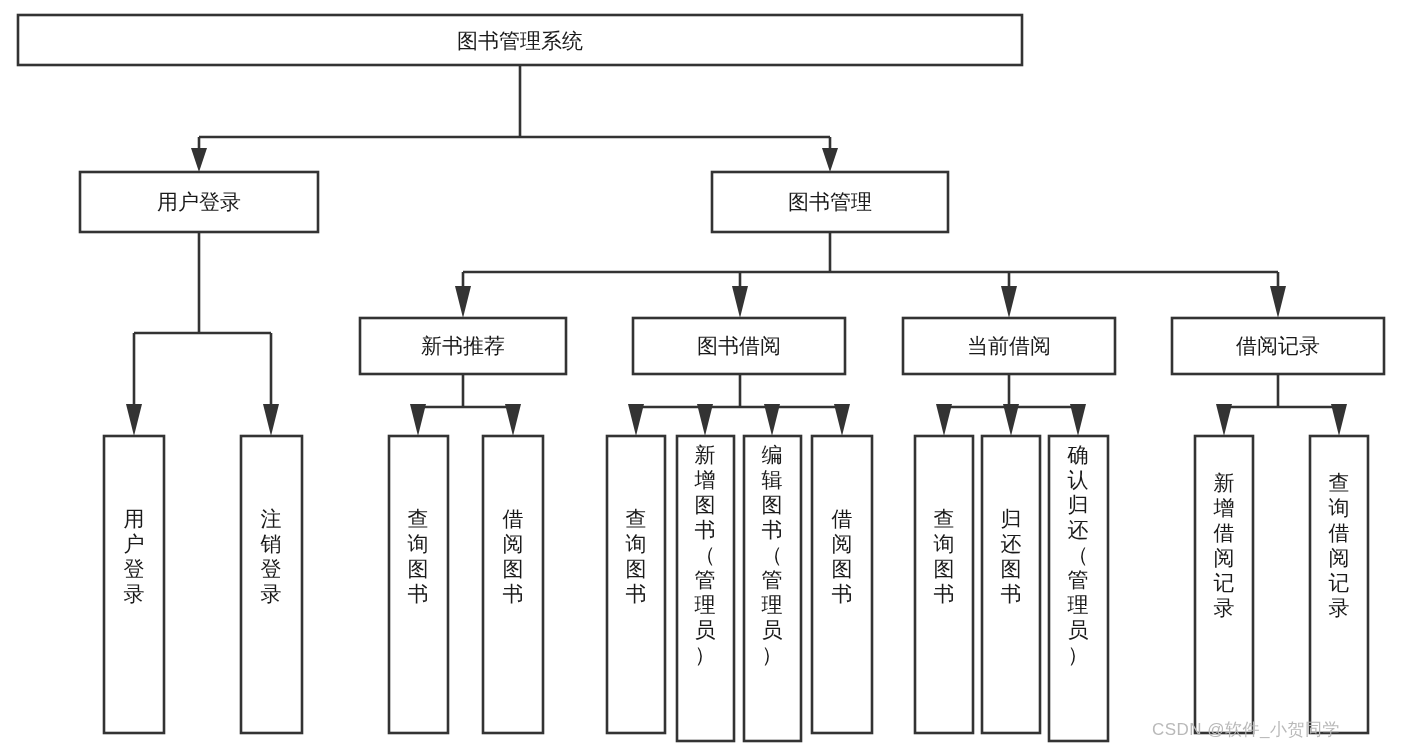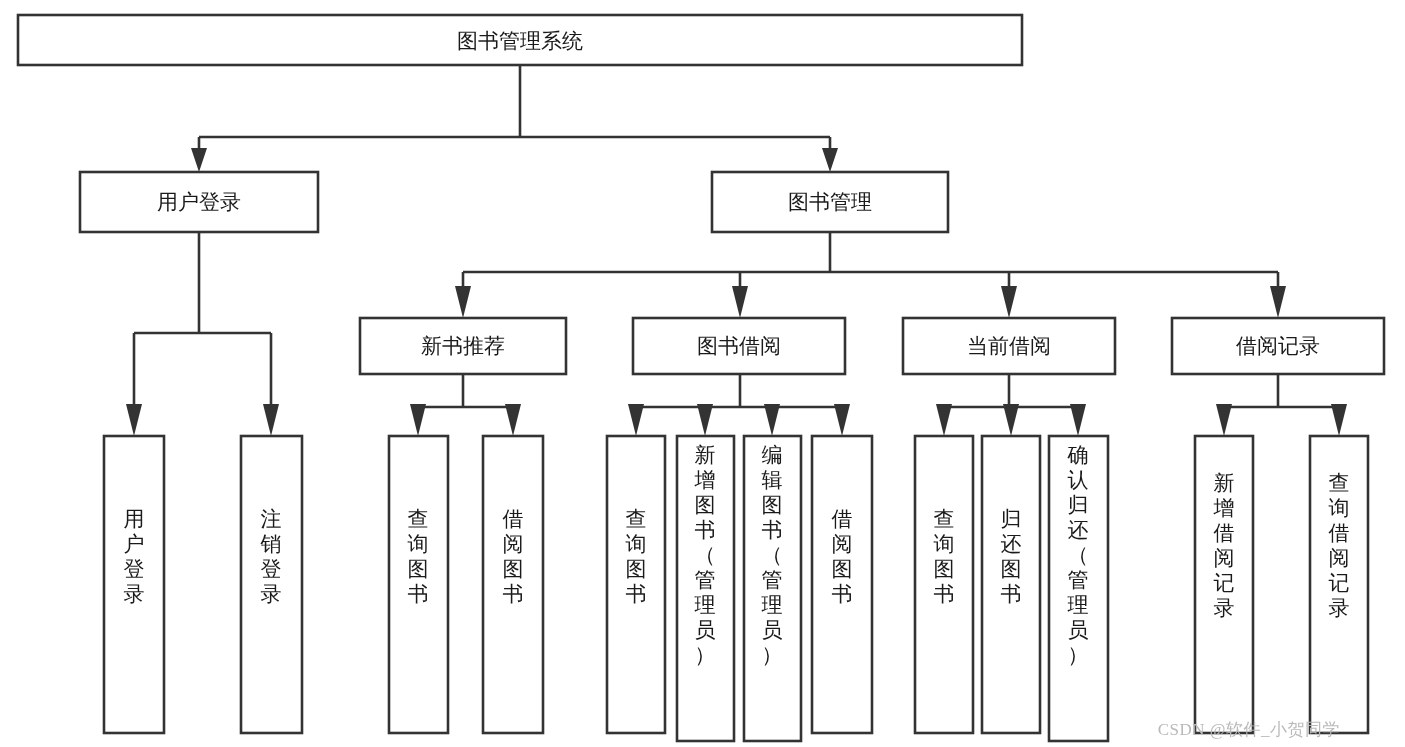--- a/index.html
+++ b/index.html
@@ -48,21 +48,21 @@
     stroke-linecap: butt;
   }
   .arrow-head {
     fill: #333333;
     stroke: none;
   }
   .watermark {
     position: absolute;
     right: 10px;
     bottom: 6px;
-    font-family: Liberation Serif, serif;
+    font-family: Liberation Sans, sans-serif;
     font-size: 17px;
     color: #b9b9b9;
     letter-spacing: 0.5px;
     white-space: nowrap;
     pointer-events: none;
     margin-left: 9px;
   }
 </style>
 </head>
 <body>

